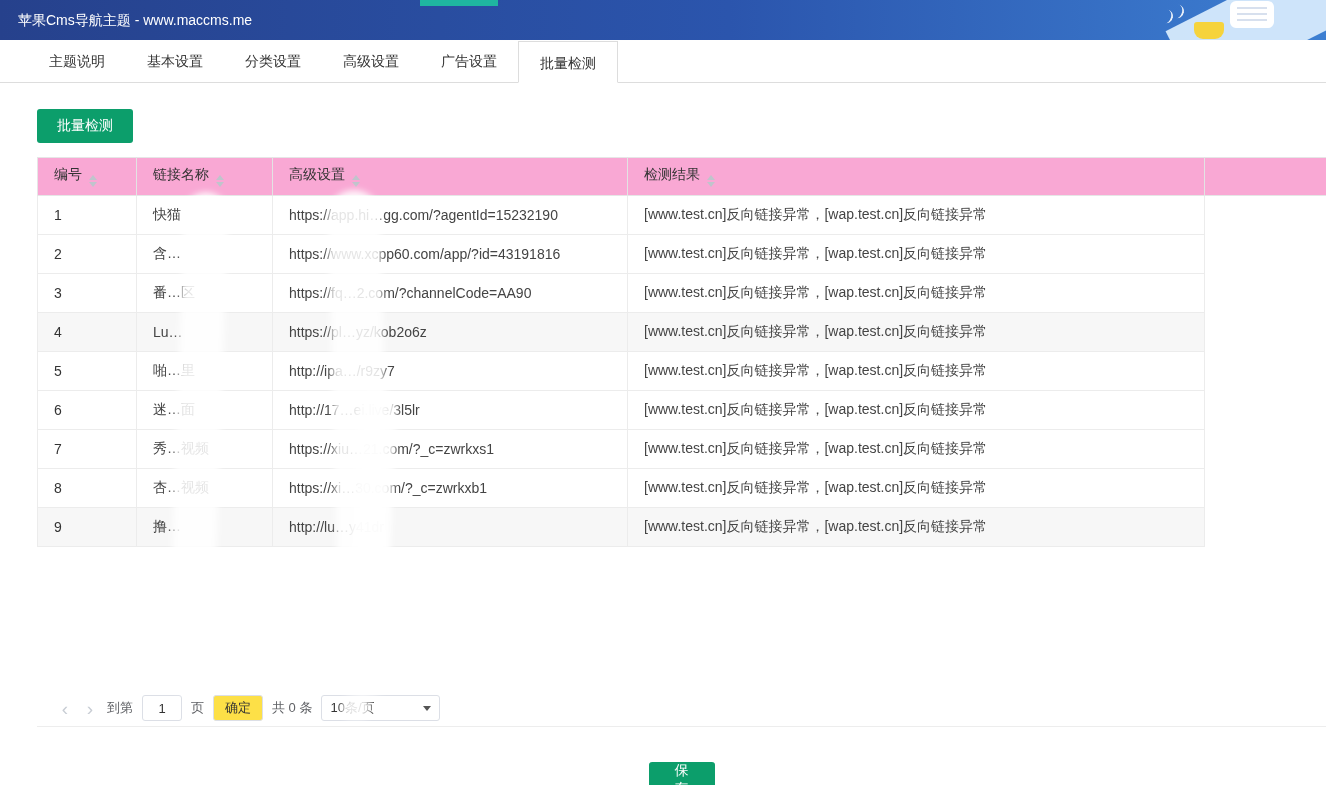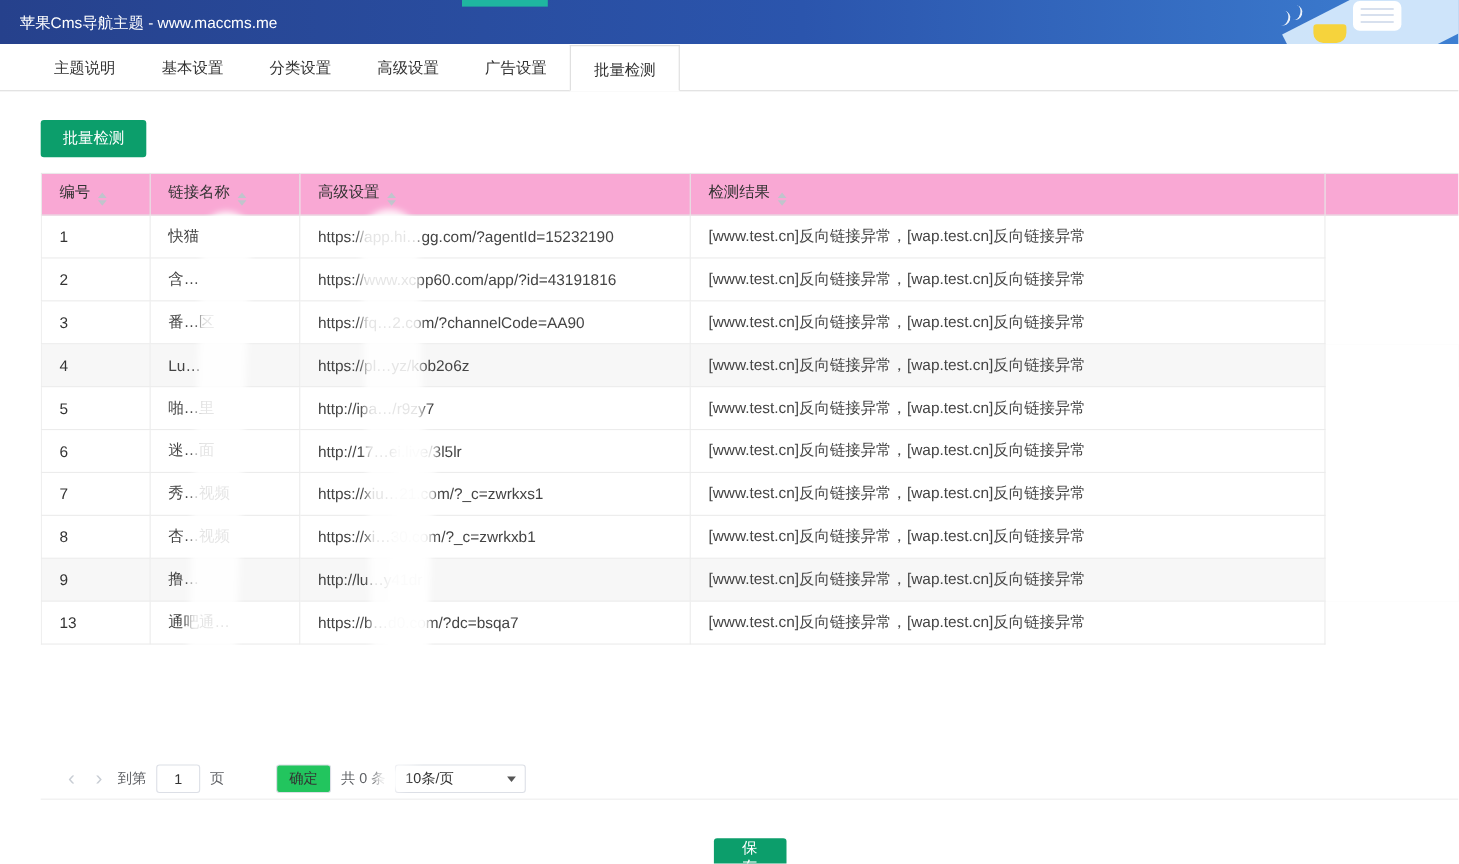--- a/index.html
+++ b/index.html
@@ -57,21 +57,21 @@
   .sort .up { border-bottom:5px solid #c0c4cc; margin-bottom:2px; }
   .sort .down { border-top:5px solid #c0c4cc; }
 
   
   .pagination { height:37px; display:flex; align-items:center; gap:9px; padding-left:20px;
     border-bottom:1px solid #ededed; width:1289px; font-size:13px; color:#606266; }
   .pg-btn { font-size:19px; color:#c8cdd4; width:16px; text-align:center; cursor:pointer; line-height:1; }
   .pg-input { width:40px; height:26px; border:1px solid #dcdfe6; border-radius:3px;
     text-align:center; font-size:13px; color:#333; }
   .pg-confirm { height:26px; padding:0 11px; border:1px solid #dcdfe6; border-radius:3px;
-    background:#22c55e; font-size:13px; color:#333; cursor:pointer;margin-left:38px; }
+    background:#fde047; font-size:13px; color:#333; cursor:pointer; }
   .pg-select { height:26px; min-width:92px; border:1px solid #dcdfe6; border-radius:3px;
     display:flex; align-items:center; justify-content:space-between; padding:0 8px;
     font-size:13px; color:#333; cursor:pointer;gap:40px; }
   .pg-select .caret { width:0; height:0; border-left:4px solid transparent;
     border-right:4px solid transparent; border-top:5px solid #555; margin-left:8px; }
 
   
   .save-bar { text-align:center; margin-top:35px; }
   .save-bar .btn-green { width:66px; height:36px; }
 
@@ -197,27 +197,20 @@
               <td>8</td>
               <td>杏…视频</td>
               <td>https://xi…30.com/?_c=zwrkxb1</td>
               <td>[www.test.cn]反向链接异常，[wap.test.cn]反向链接异常</td>
               <td class="empty"></td>
             </tr>
           <tr>
               <td>9</td>
               <td>撸…</td>
               <td>http://lu…y41dr</td>
-              <td>[www.test.cn]反向链接异常，[wap.test.cn]反向链接异常</td>
-              <td class="empty"></td>
-            </tr>
-          <tr>
-              <td>13</td>
-              <td>通吧通…</td>
-              <td>https://b…d0.com/?dc=bsqa7</td>
               <td>[www.test.cn]反向链接异常，[wap.test.cn]反向链接异常</td>
               <td class="empty"></td>
             </tr>
         </tbody>
       </table>
     </div>
 
     <div class="pagination">
       <span class="pg-btn">‹</span>
       <span class="pg-btn">›</span>

